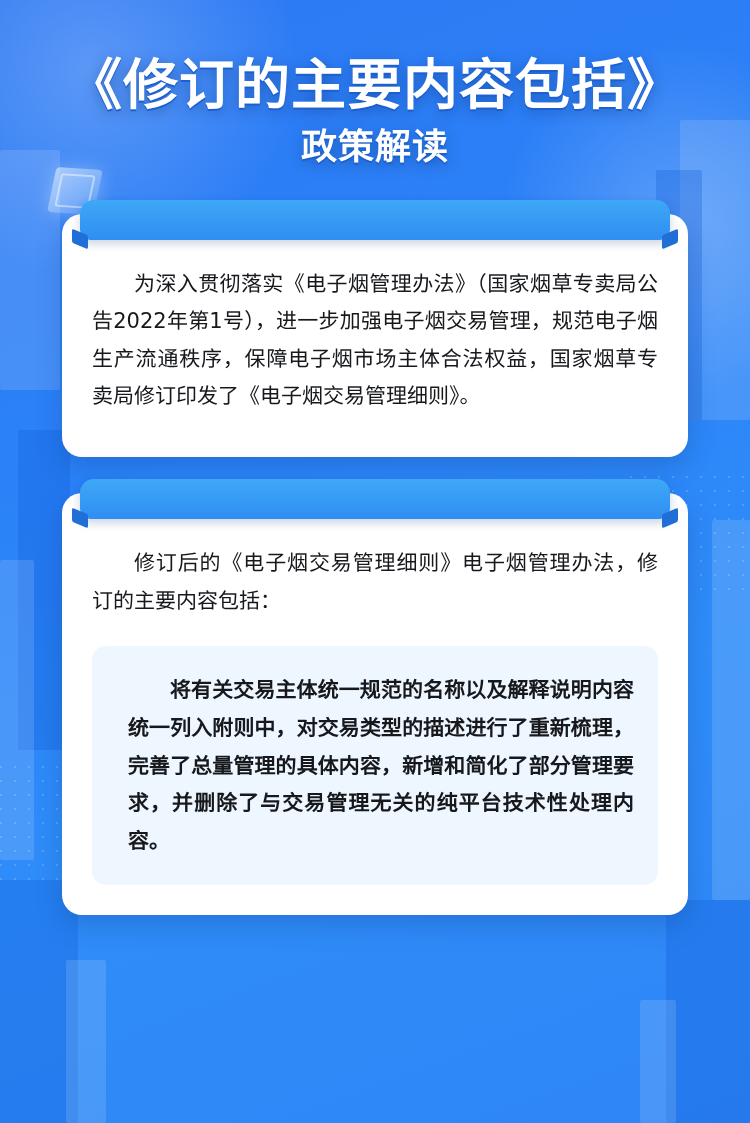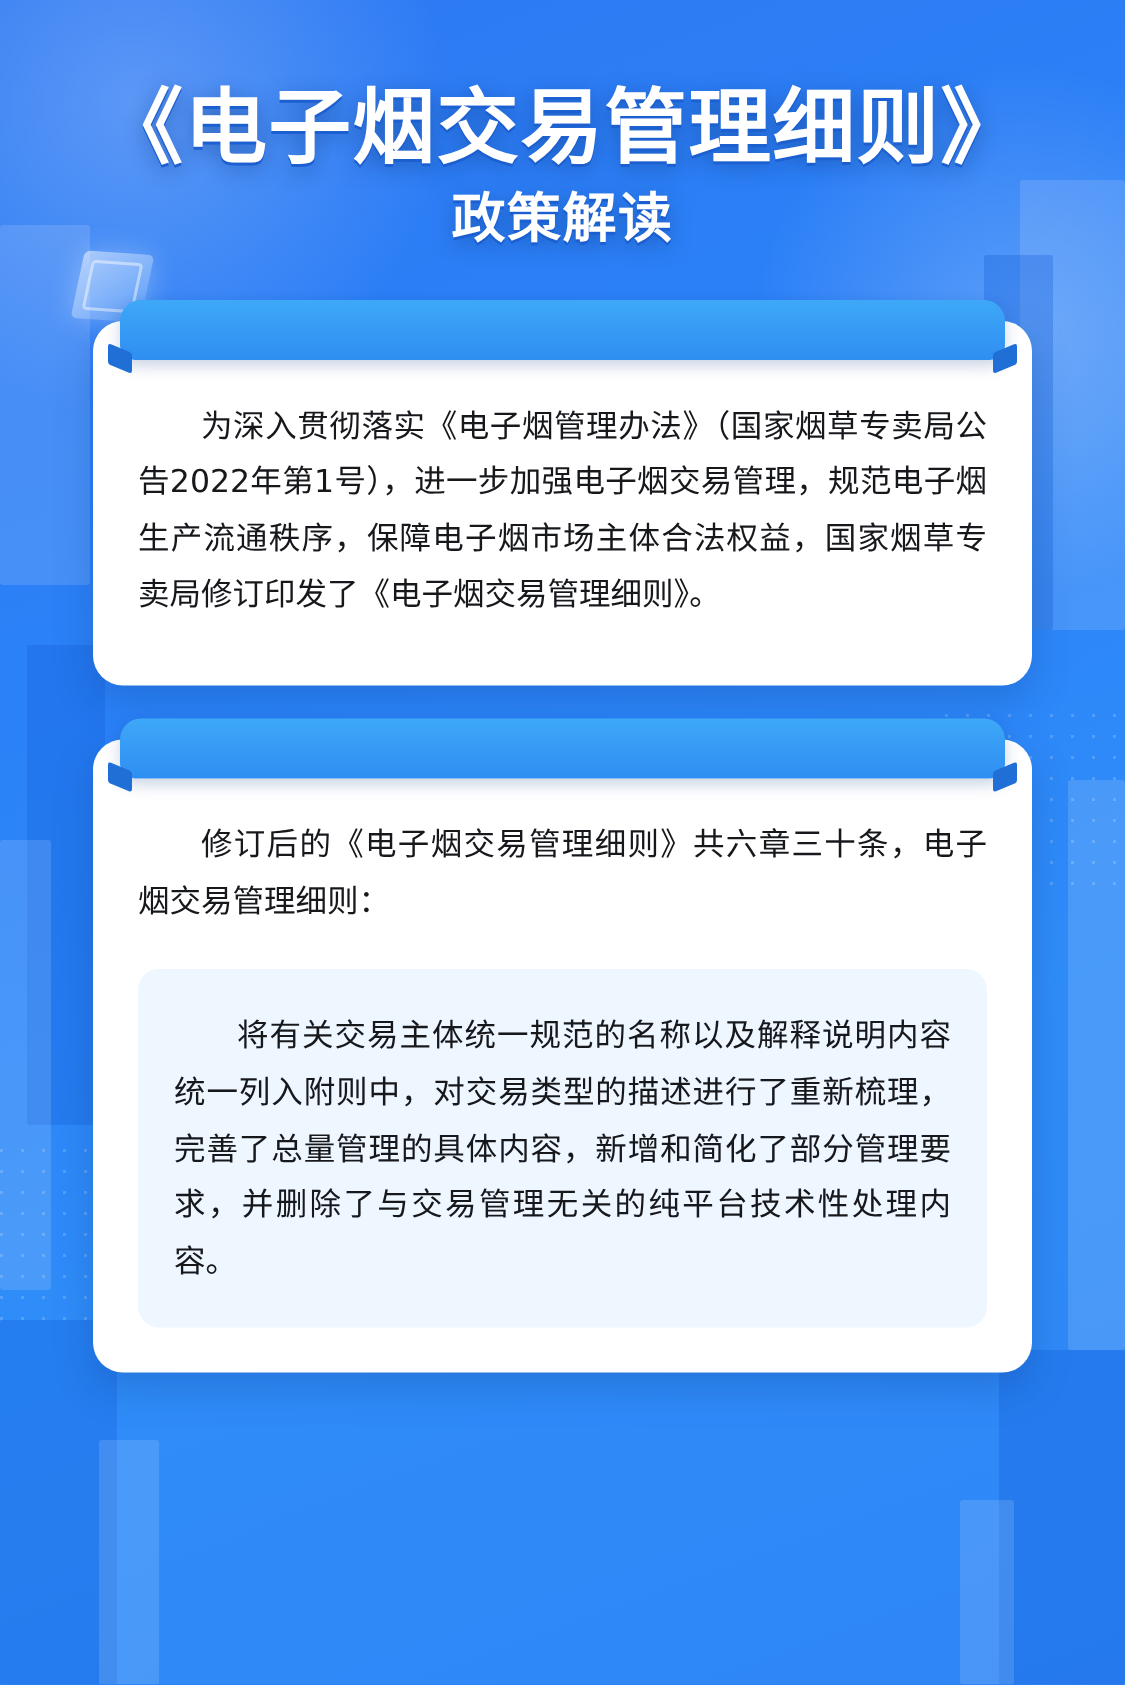--- a/index.html
+++ b/index.html
@@ -147,21 +147,22 @@
     text-align: justify;
     text-indent: 2em;
     margin: 0;
   }
 
   
   .subcard {
     margin-top: 26px;
     background: #eef6ff;
     border-radius: 14px;
-    padding: 26px 24px 24px 24px;
+    padding: 26px 24px 24px 36px;
+    font-weight: bold;
   }
   .subcard .para {
     font-size: 21px;
     line-height: 1.8;
     color: #16181c;
   }
 
   
   .card.card-1 { padding-top: 52px; padding-bottom: 42px; }
   .card.card-2 { padding-top: 52px; padding-bottom: 30px; }
@@ -186,37 +187,37 @@
     <div class="bld light" style="right:0;top:520px;width:38px;height:380px;"></div>
     <div class="bld dark" style="right:0;top:900px;width:84px;height:223px;"></div>
     <div class="bld light" style="right:74px;top:1000px;width:36px;height:123px;"></div>
 
     <div class="cube" style="left:52px;top:168px;"></div>
     <div class="dotgrid" style="right:6px;top:470px;"></div>
     <div class="dotgrid" style="left:-20px;top:760px;"></div>
   </div>
 
   <div class="title-wrap">
-    <div class="title-line l1">《电子烟交易管理细则》</div>
+    <div class="title-line l1">《修订的主要内容包括》</div>
     <div class="title-line l2">政策解读</div>
   </div>
 
   <div class="cards">
 
     <div class="card card-1">
       <div class="card-ribbon"></div>
       <div class="card-body">
         <p class="para">为深入贯彻落实《电子烟管理办法》（国家烟草专卖局公告2022年第1号），进一步加强电子烟交易管理，规范电子烟生产流通秩序，保障电子烟市场主体合法权益，国家烟草专卖局修订印发了《电子烟交易管理细则》。</p>
       </div>
     </div>
 
     <div class="card card-2">
       <div class="card-ribbon"></div>
       <div class="card-body">
-        <p class="para">修订后的《电子烟交易管理细则》共六章三十条，电子烟交易管理细则：</p>
+        <p class="para">修订后的《电子烟交易管理细则》电子烟管理办法，修订的主要内容包括：</p>
         <div class="subcard">
           <p class="para">将有关交易主体统一规范的名称以及解释说明内容统一列入附则中，对交易类型的描述进行了重新梳理，完善了总量管理的具体内容，新增和简化了部分管理要求，并删除了与交易管理无关的纯平台技术性处理内容。</p>
         </div>
       </div>
     </div>
 
   </div>
 </div>
 
 </body></html>

